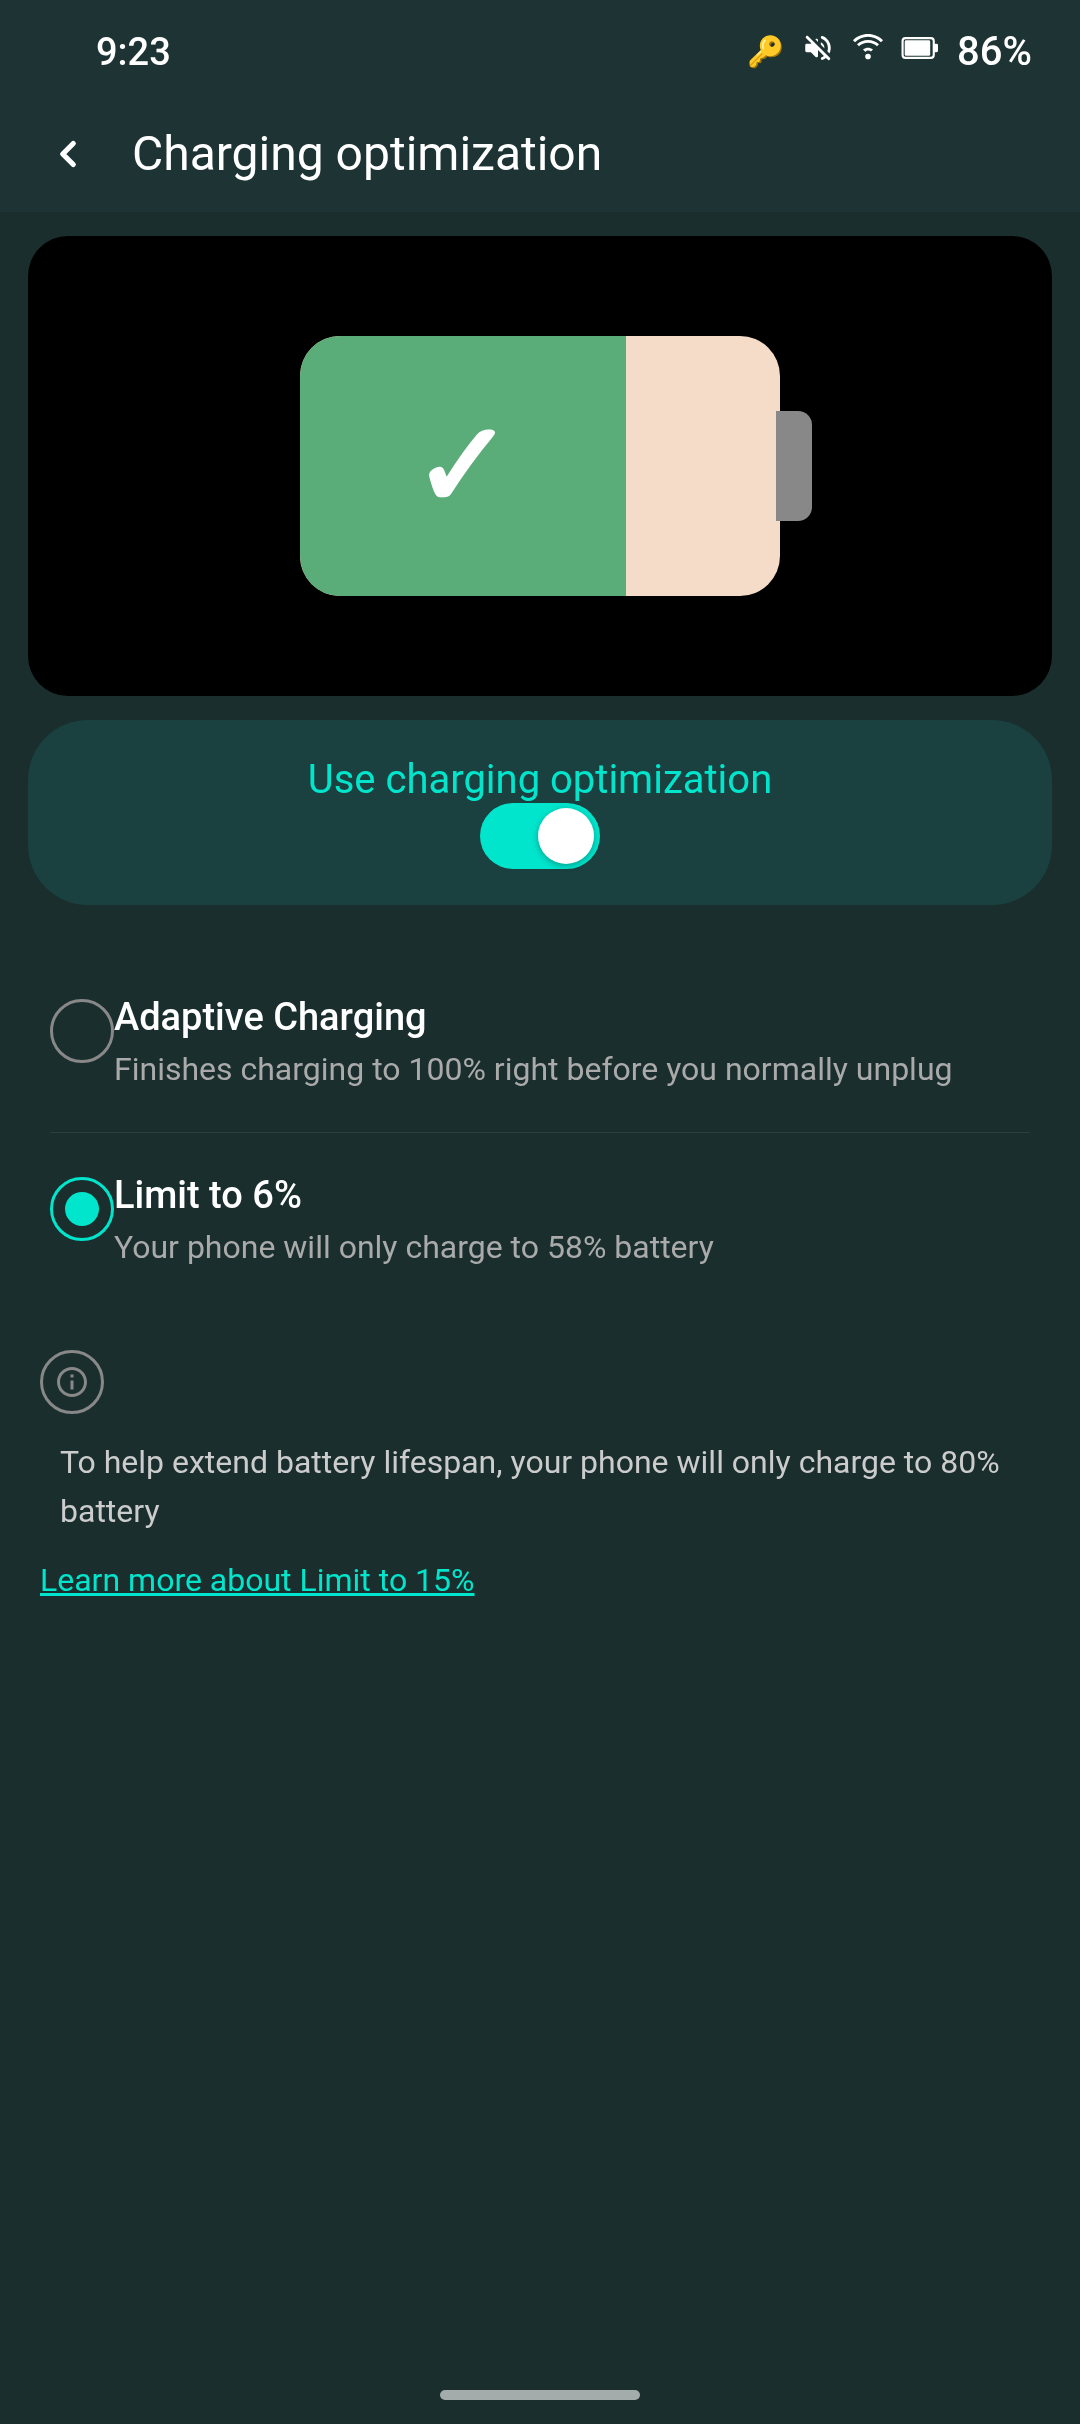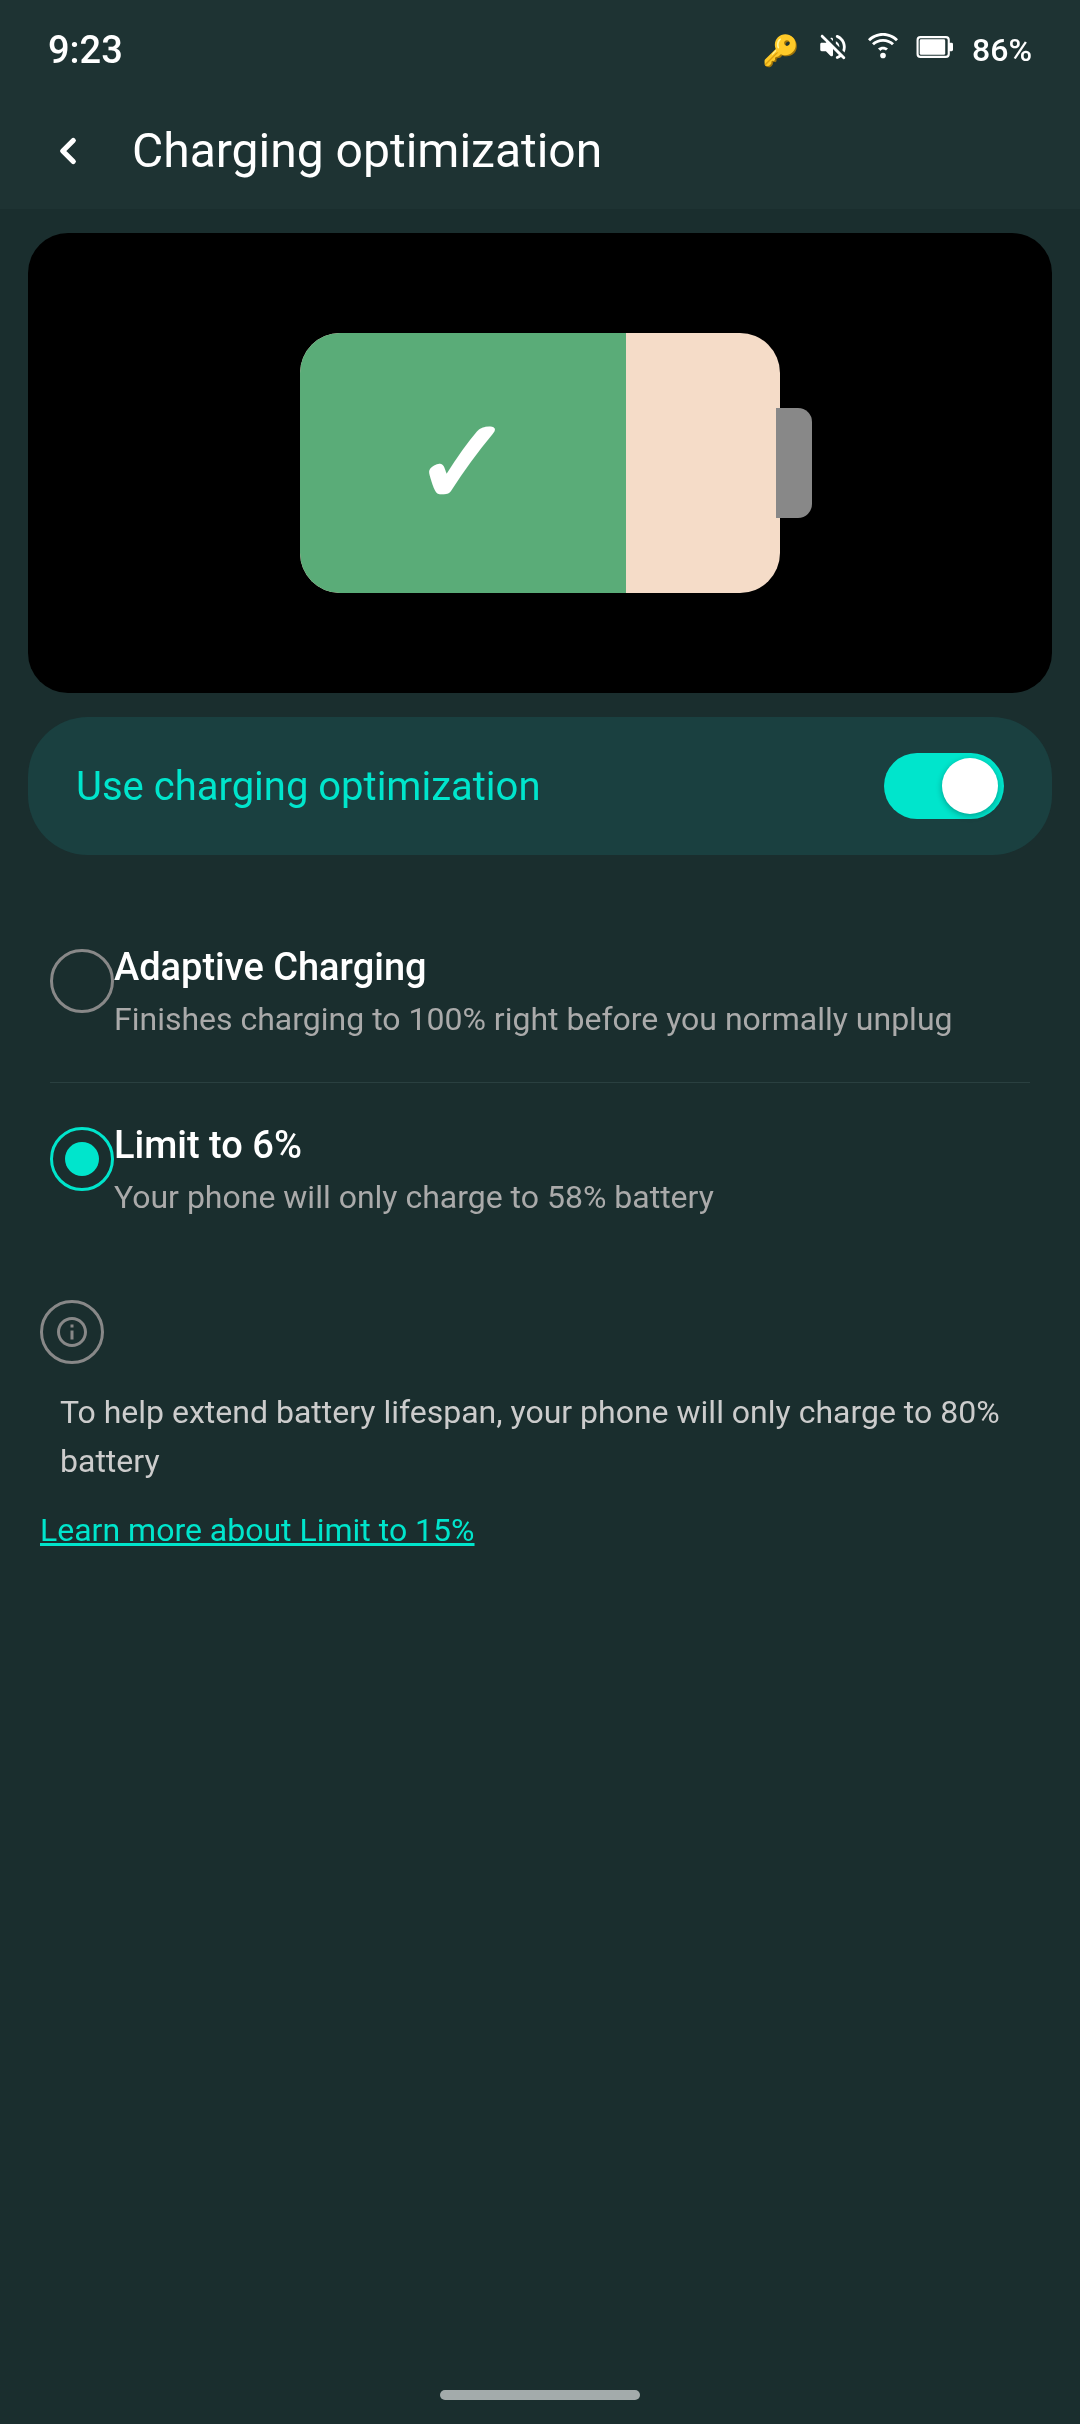--- a/index.html
+++ b/index.html
@@ -19,32 +19,33 @@
       display: flex;
       justify-content: space-between;
       align-items: center;
       padding: 28px 48px 20px 48px;
       background-color: #1e3333;
     }
     .status-time {
       font-size: 38px;
       font-weight: 500;
       color: #ffffff;
+      margin-left: 48px;
     }
     .status-icons {
       display: flex;
       align-items: center;
       gap: 16px;
     }
     .status-icon {
       color: #ffffff;
       font-size: 30px;
     }
     .battery-text {
-      font-size: 32px;
+      font-size: 40px;
       color: #ffffff;
       font-weight: 500;
     }
 
     
     .app-bar {
       display: flex;
       align-items: center;
       padding: 30px 40px 30px 40px;
       background-color: #1e3333;
@@ -136,20 +137,21 @@
 
     
     .toggle-card {
       background-color: #1a4040;
       border-radius: 60px;
       margin: 20px 28px;
       padding: 36px 48px;
       display: flex;
       align-items: center;
       justify-content: space-between;
+      flex-direction: column;
     }
 
     .toggle-label {
       font-size: 40px;
       color: #00e5cc;
       font-weight: 400;
     }
 
     .toggle-switch {
       position: relative;

